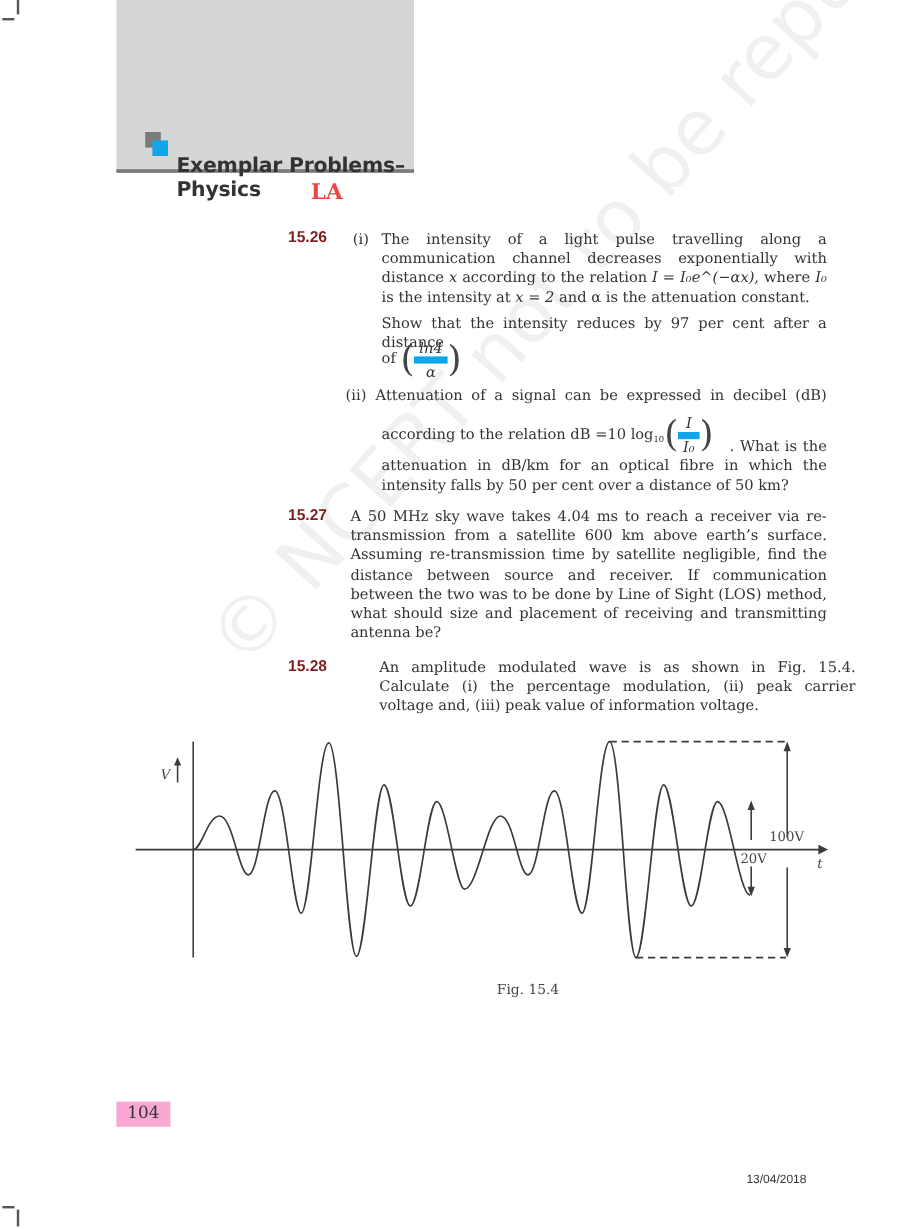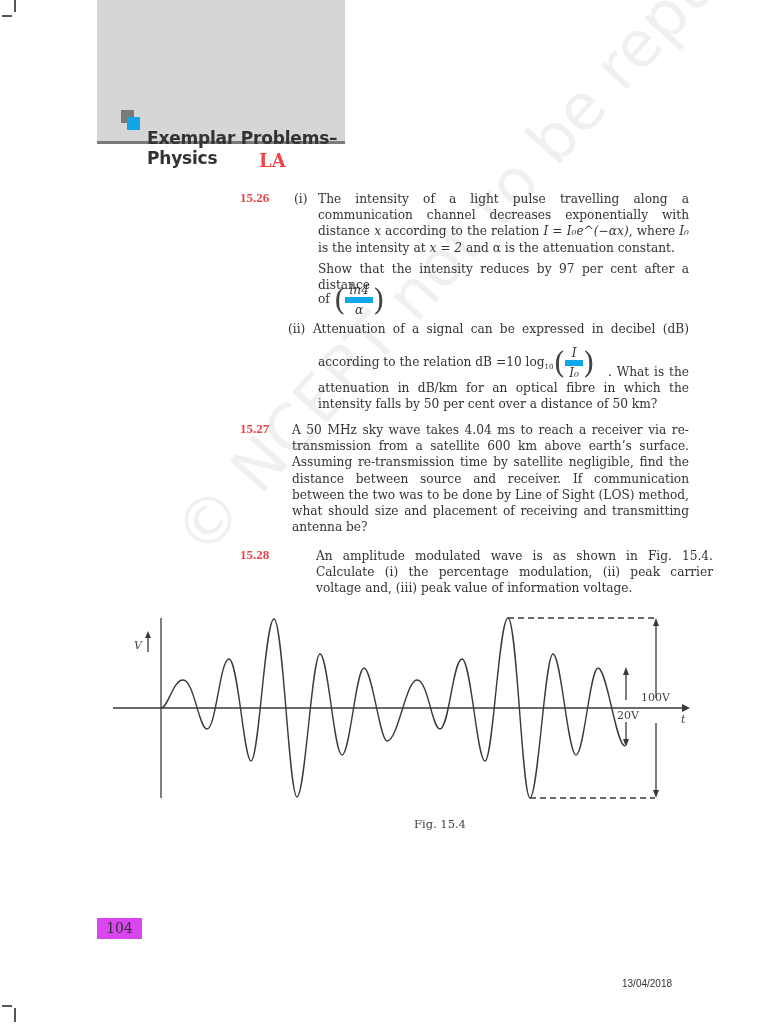--- a/index.html
+++ b/index.html
@@ -19,39 +19,39 @@
   .header-title {
     position: absolute; left: 50px; top: 108px;
     font-family: "DejaVu Sans", "Liberation Sans", sans-serif;
     font-size: 17px; font-weight: bold; color: #333; letter-spacing: -0.2px; margin-top: 20px;
   }
   .section-label {
     position: absolute; left: 240px; top: 150px;
     font-family: "DejaVu Serif", serif; font-size: 18px; font-weight: bold; color: #ef4444; margin-left: 19px;
   }
   .qnum {
-    position: absolute; font-family: Liberation Serif, serif; font-weight: bold;
-    font-size: 13px; color: #ef4444;
+    position: absolute; font-family: Liberation Sans, sans-serif; font-weight: bold;
+    font-size: 13px; color: #7f1d1d;
   }
   .para {
     position: absolute; font-size: 12.2px; line-height: 16.2px; text-align: justify;
     color: #333;
   }
   .para i { font-style: italic; }
   .sub { font-size: 7px; vertical-align: -3px; }
   .frac { display: inline-block; vertical-align: middle; text-align: center; font-style: italic; }
   .frac .num { display: block; border-bottom: 6px solid #0ea5e9; padding: 0 4px; }
   .frac .den { display: block; padding: 0 4px; }
   .paren { font-size: 30px; font-weight: 100; vertical-align: middle; color: #444; }
   .fig-caption {
     position: absolute; left: 378px; top: 817px; font-size: 11.5px; color: #444; margin-left: 36px;
   }
   .page-num {
     position: absolute; left: 97px; top: 918px; width: 45px; height: 21px;
-    background: #d946ef; font-size: 14px; line-height: 21px; text-align: center; color: #333;
+    background: #f9a8d4; font-size: 14px; line-height: 21px; text-align: center; color: #333;
   }
   .date-stamp {
     position: absolute; left: 622px; top: 978px;
     font-family: "Liberation Sans", sans-serif; font-size: 10px; color: #333;
   }
   .figure { position: absolute; left: 0; top: 0; }
   .watermark {
     position: absolute; left: 160px; top: 520px; font-family: "DejaVu Sans", sans-serif;
     font-size: 64px; color: rgba(0,0,0,0.06); transform: rotate(-48deg);
     transform-origin: left top; white-space: nowrap; pointer-events: none;

